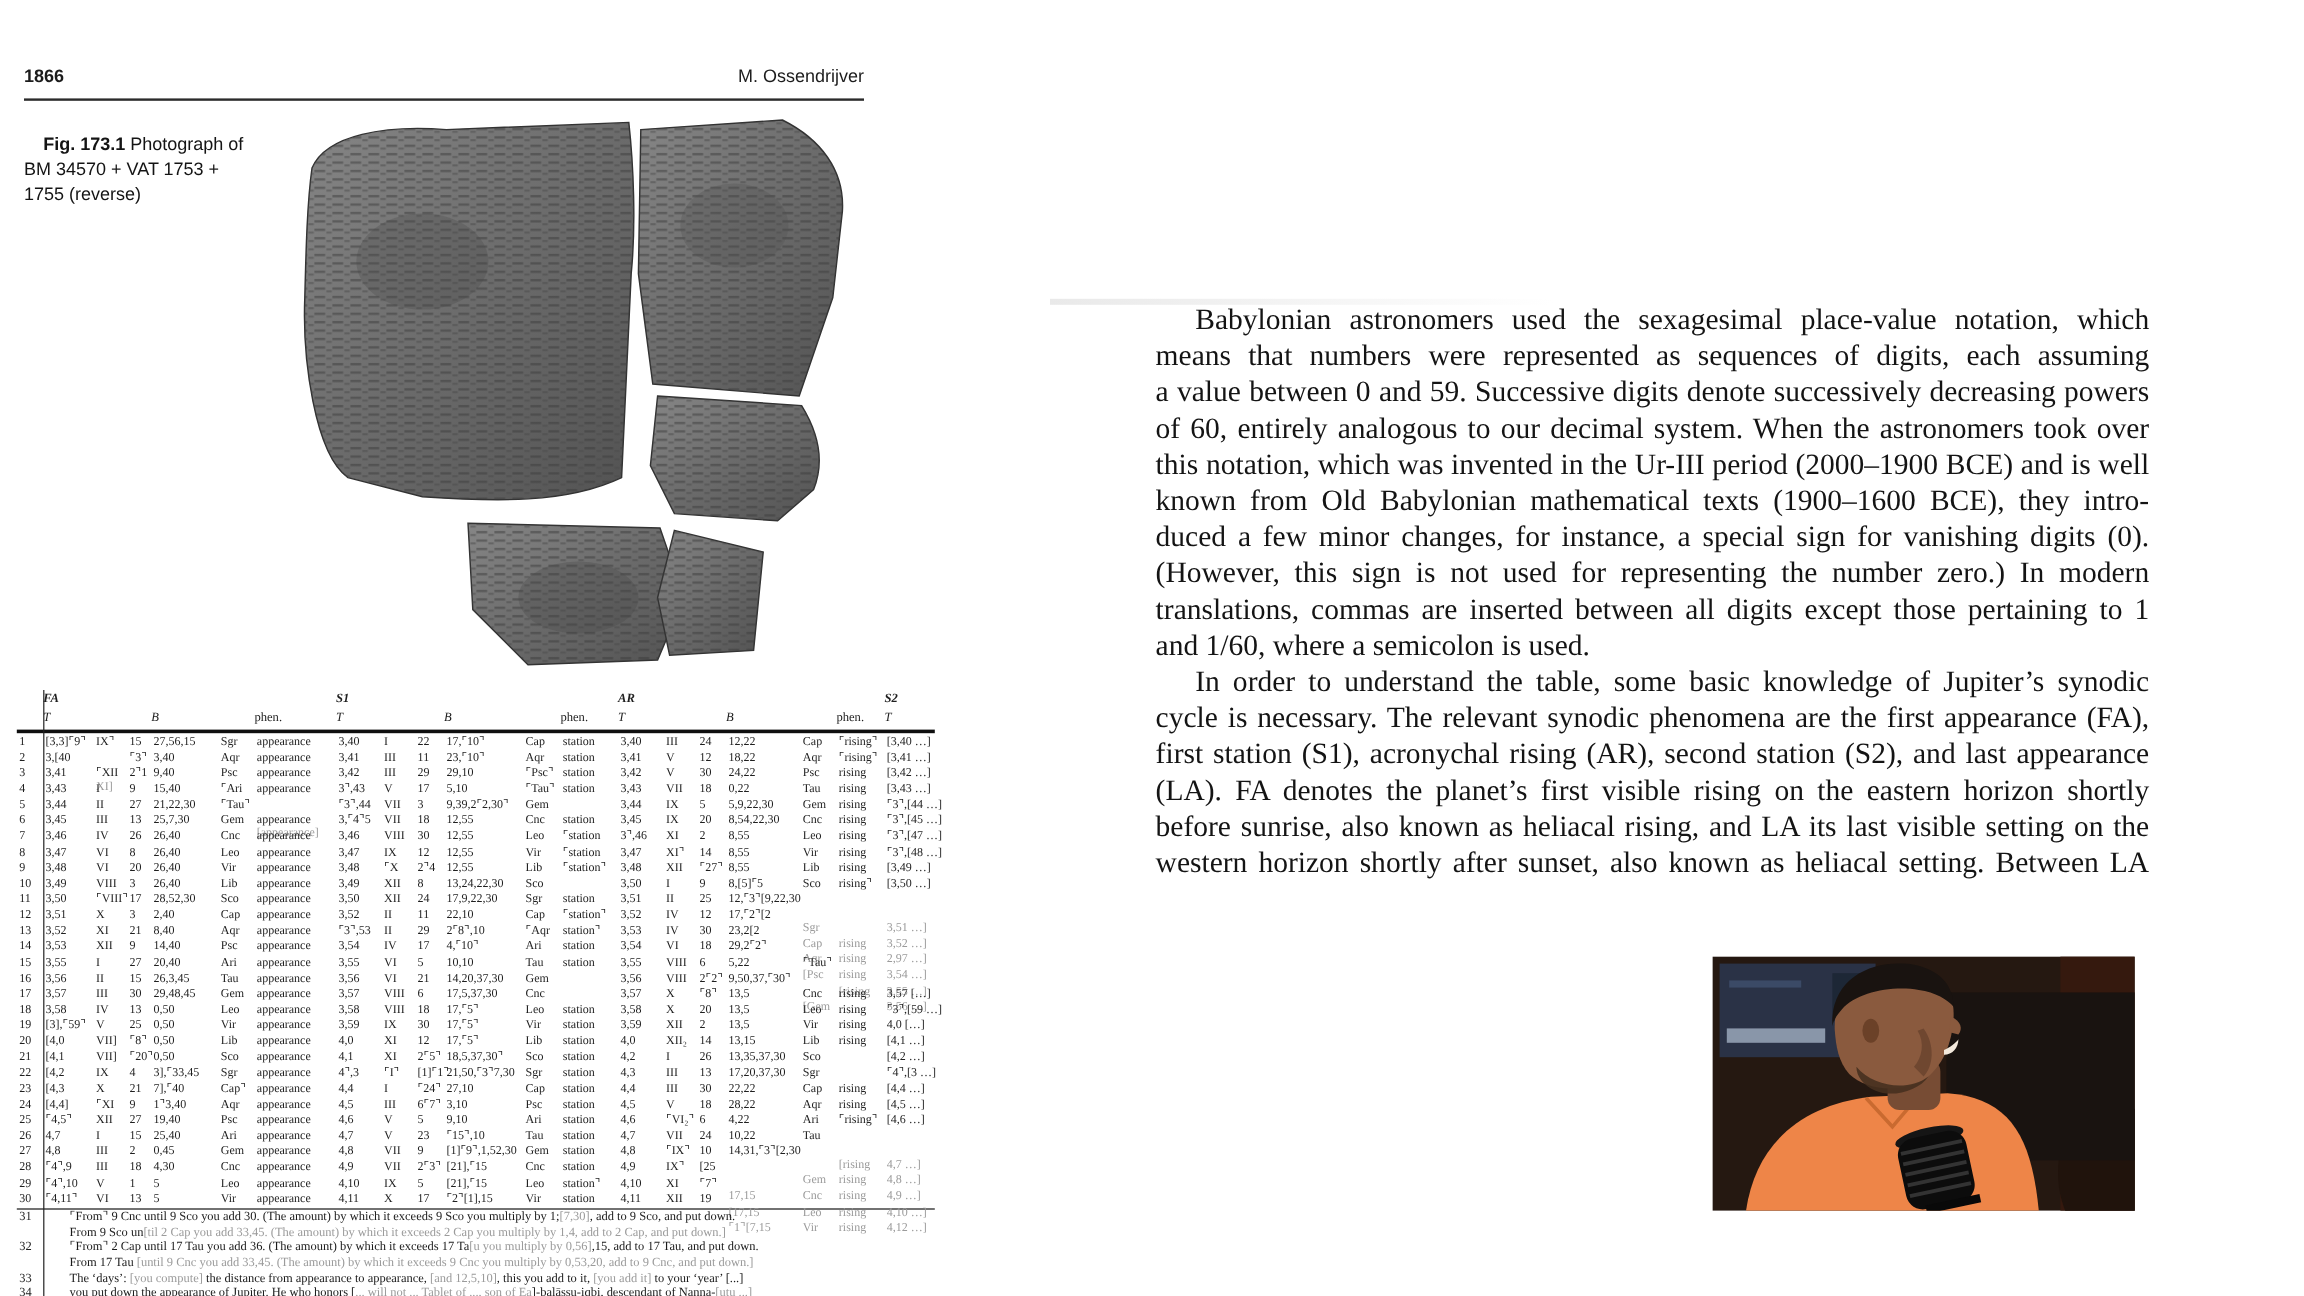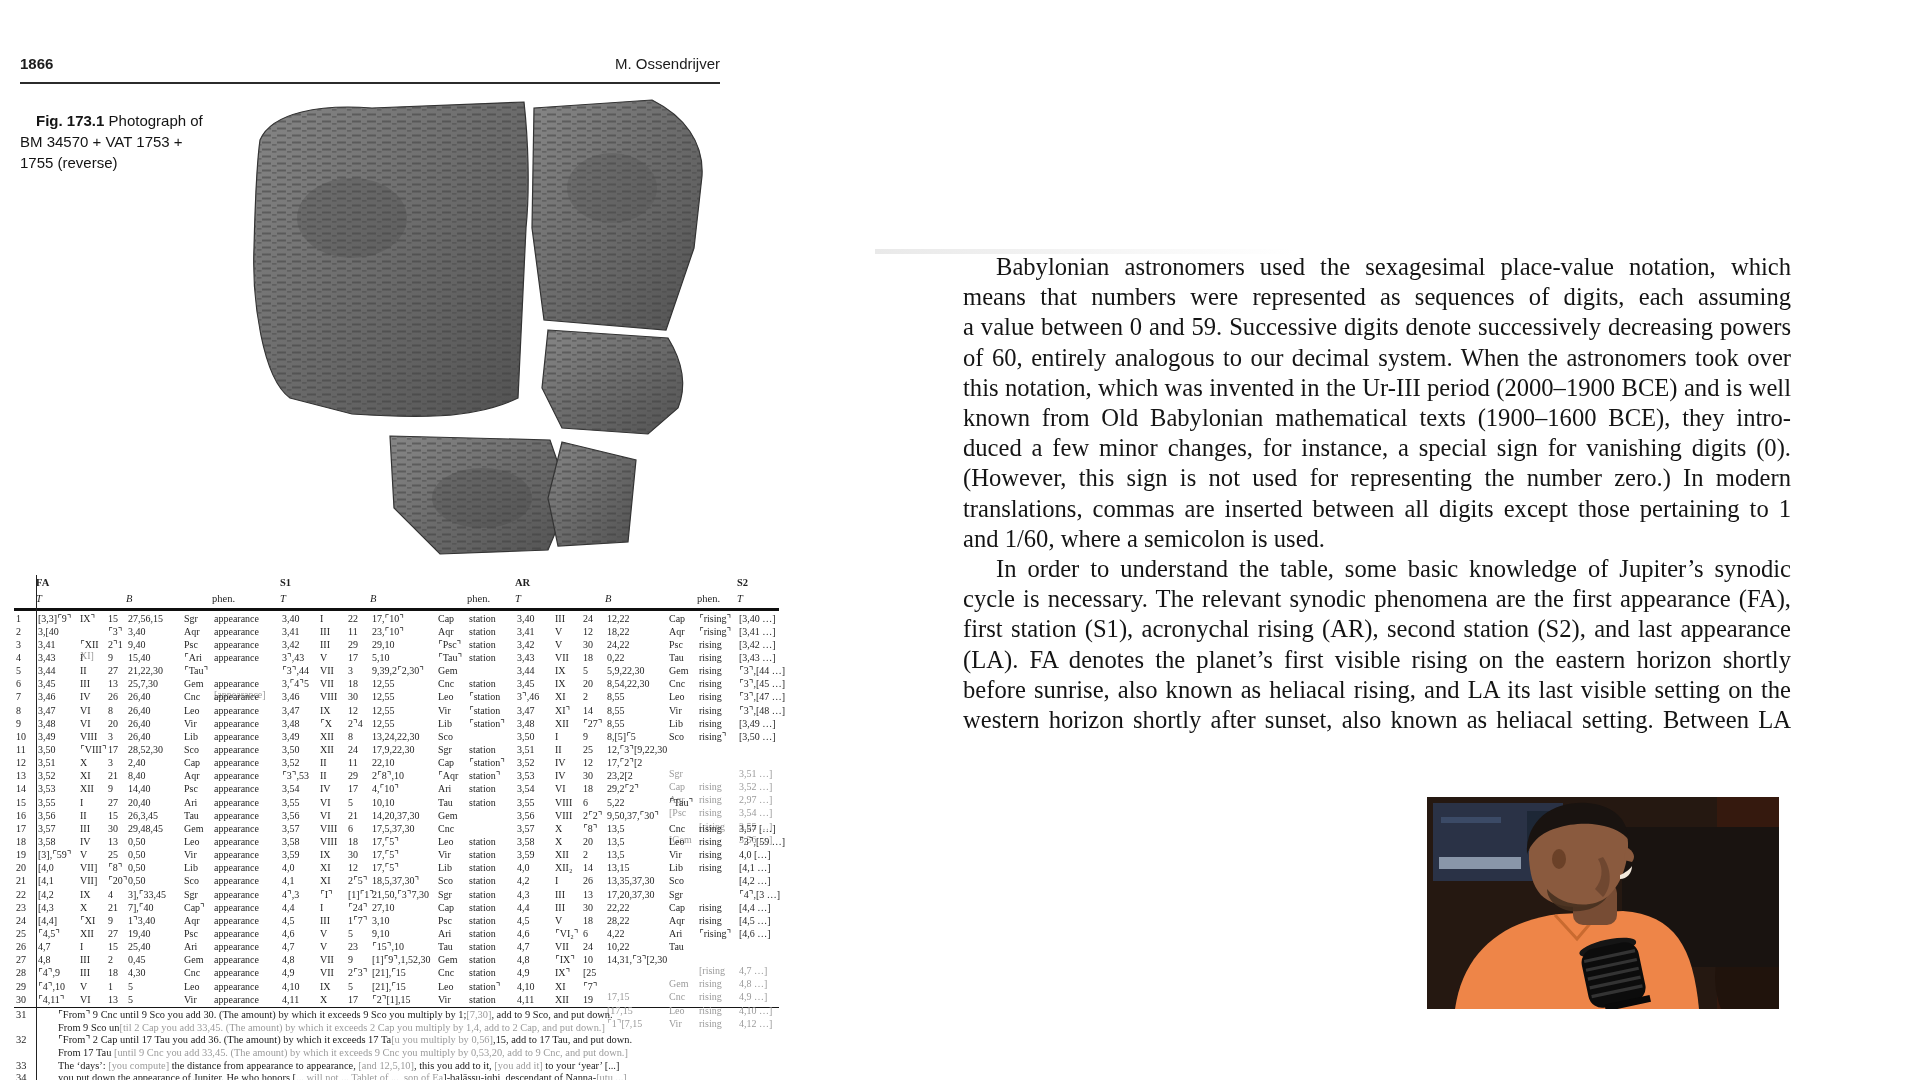--- a/index.html
+++ b/index.html
@@ -21,21 +21,21 @@
   .tablet{position:absolute;left:232px;top:98px;}
 
   
   .dtable{position:absolute;left:14px;top:575px;width:800px;color:#1f1f1f;
           font-family:"Liberation Serif","DejaVu Sans",serif;}
   .vline{position:absolute;left:22px;top:0;bottom:0;width:1.4px;background:#222;}
   .trow{display:grid;
         grid-template-columns:22px 42px 28px 20px 56px 30px 68px 38px 28px 24px 66px 31px 48px 38px 28px 24px 62px 30px 40px 56px;
         height:13.15px;font-size:10px;line-height:13px;white-space:nowrap;}
   .thr{height:16px;font-size:10.5px;line-height:15px;}
-  .ghd{font-weight:700;}
+  .ghd{font-weight:700;font-style:italic;}
   .ital{font-style:italic;}
   .tcell{overflow:visible;padding-left:2px;}
   .hrule{height:2.6px;background:#0f0f0f;width:765px;margin:1px 0 1px 0;}
   .hrule2{height:1.5px;background:#161616;width:765px;margin:1px 0 1px 0;}
   .dim{color:#9b9b9b;font-weight:400;margin-top:24px;}
 
   
   .nrow{display:grid;grid-template-columns:22px 1fr;font-size:10.4px;line-height:12.55px;white-space:nowrap;}
   .nnum{padding-left:2px;}
   .ncont{padding-left:22px;font-weight:500;color:#1a1a1a;overflow:hidden;}
@@ -639,21 +639,21 @@
         <div class="trow">
           <div class="tcell">24</div>
           <div class="tcell">[4,4]</div>
           <div class="tcell">⌜XI</div>
           <div class="tcell">9</div>
           <div class="tcell">1⌝3,40</div>
           <div class="tcell">Aqr</div>
           <div class="tcell">appearance</div>
           <div class="tcell">4,5</div>
           <div class="tcell">III</div>
-          <div class="tcell">1⌜7⌝</div>
+          <div class="tcell">6⌜7⌝</div>
           <div class="tcell">3,10</div>
           <div class="tcell">Psc</div>
           <div class="tcell">station</div>
           <div class="tcell">4,5</div>
           <div class="tcell">V</div>
           <div class="tcell">18</div>
           <div class="tcell">28,22</div>
           <div class="tcell">Aqr</div>
           <div class="tcell">rising</div>
           <div class="tcell">[4,5 …]</div>

